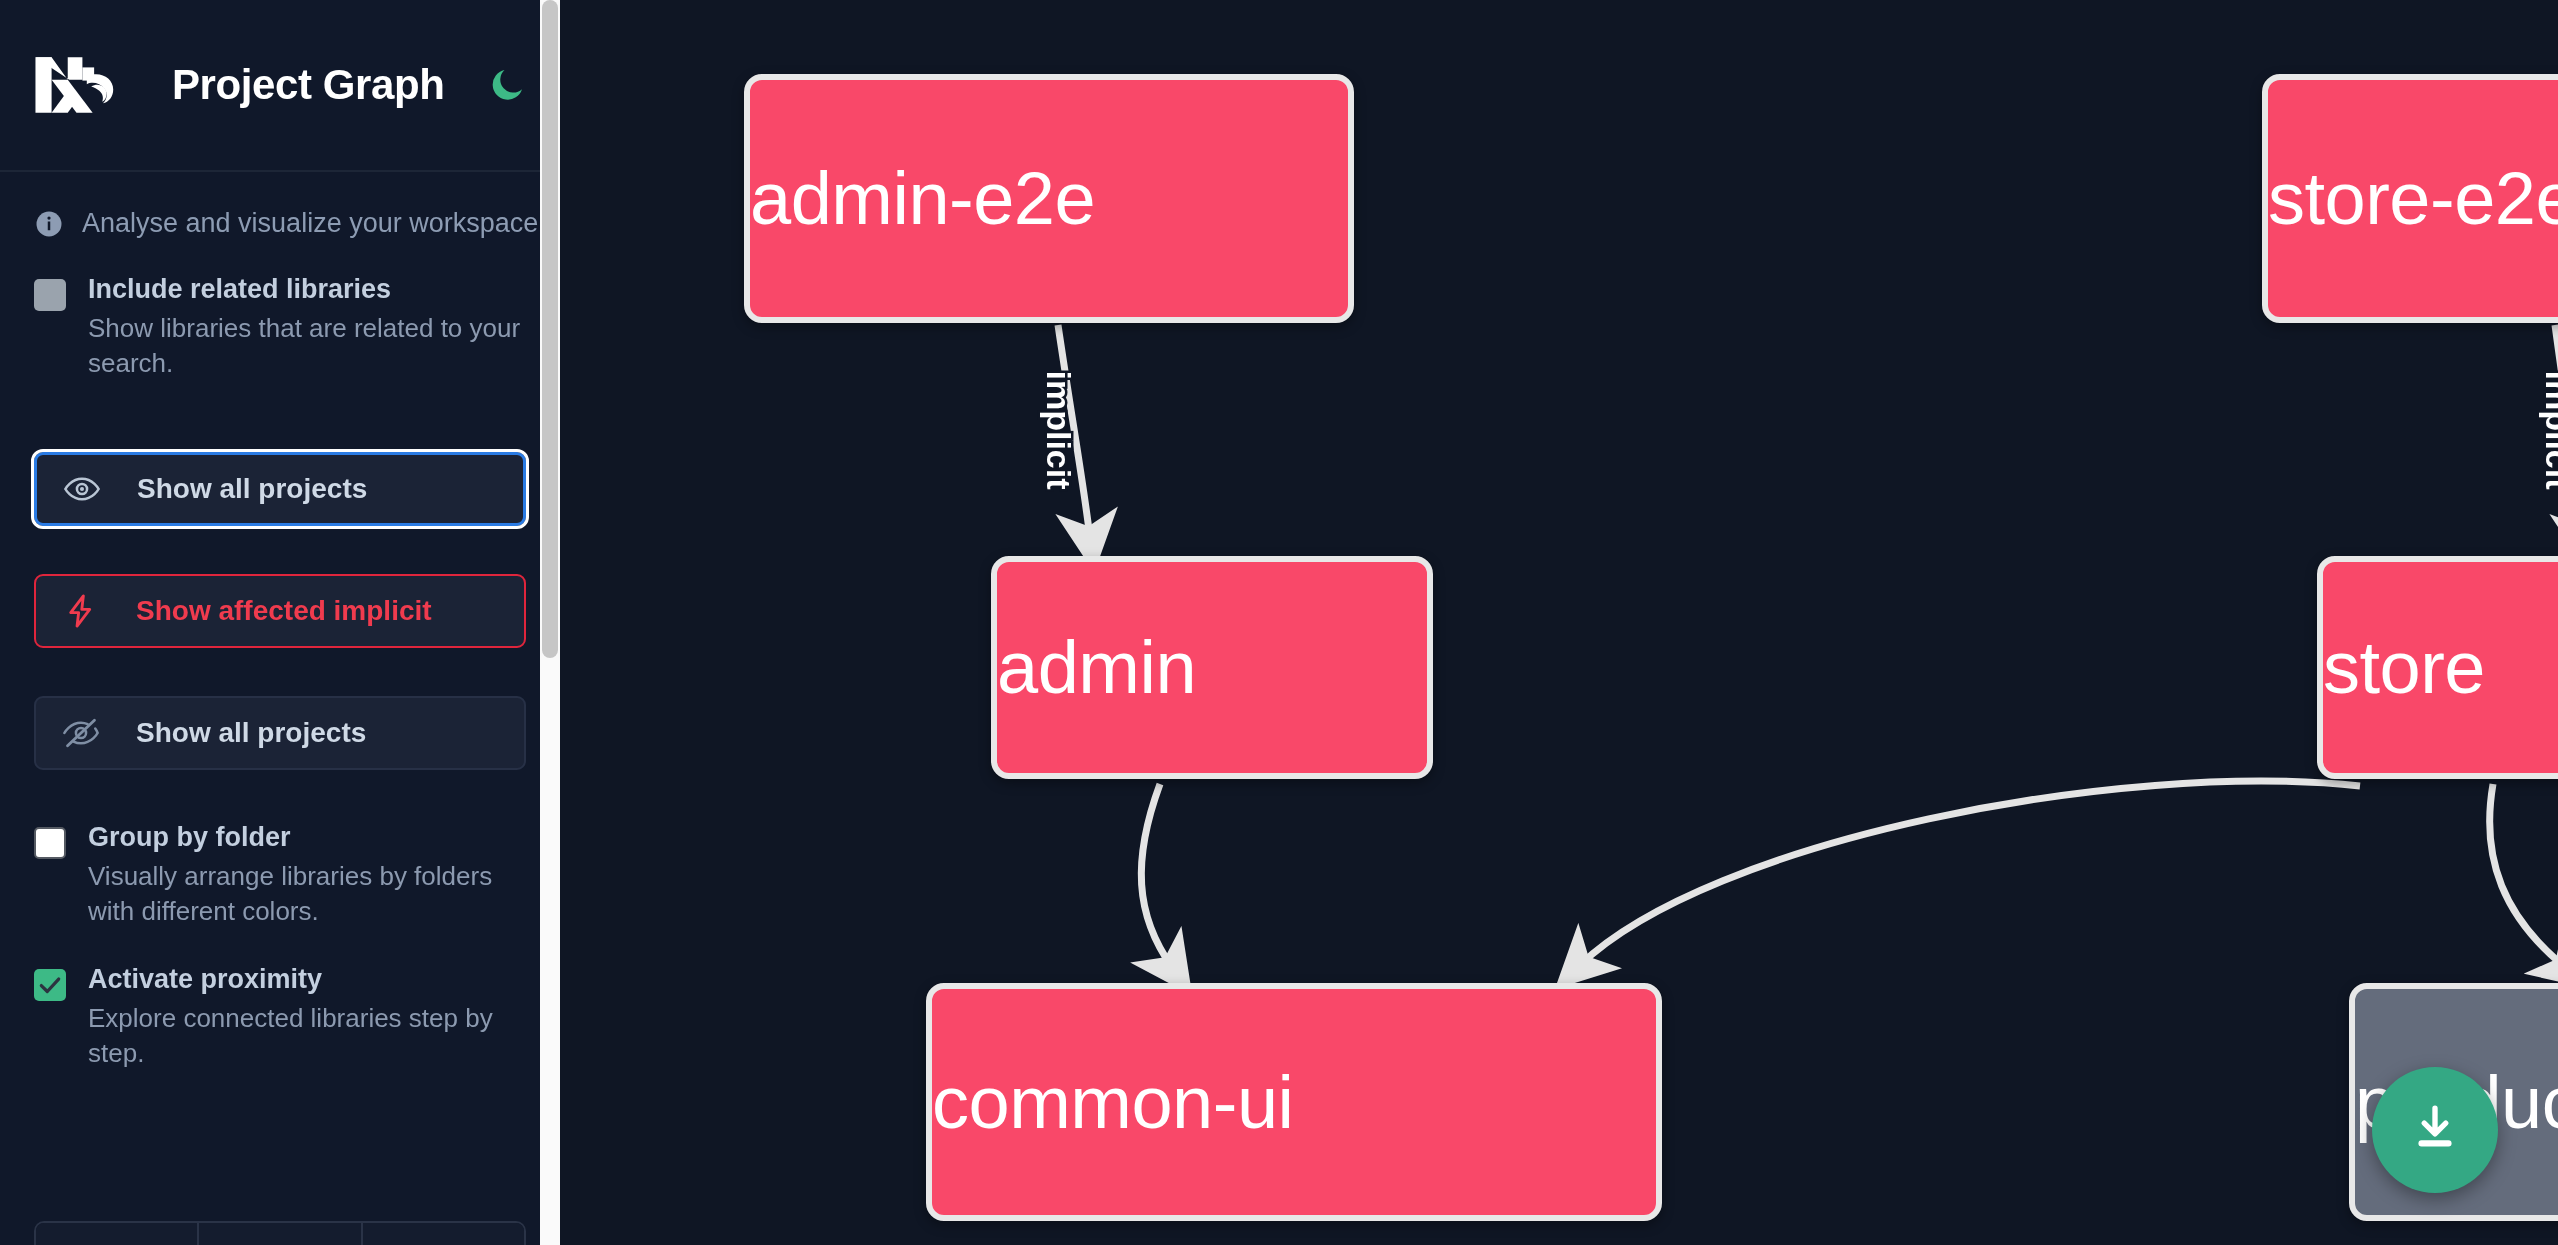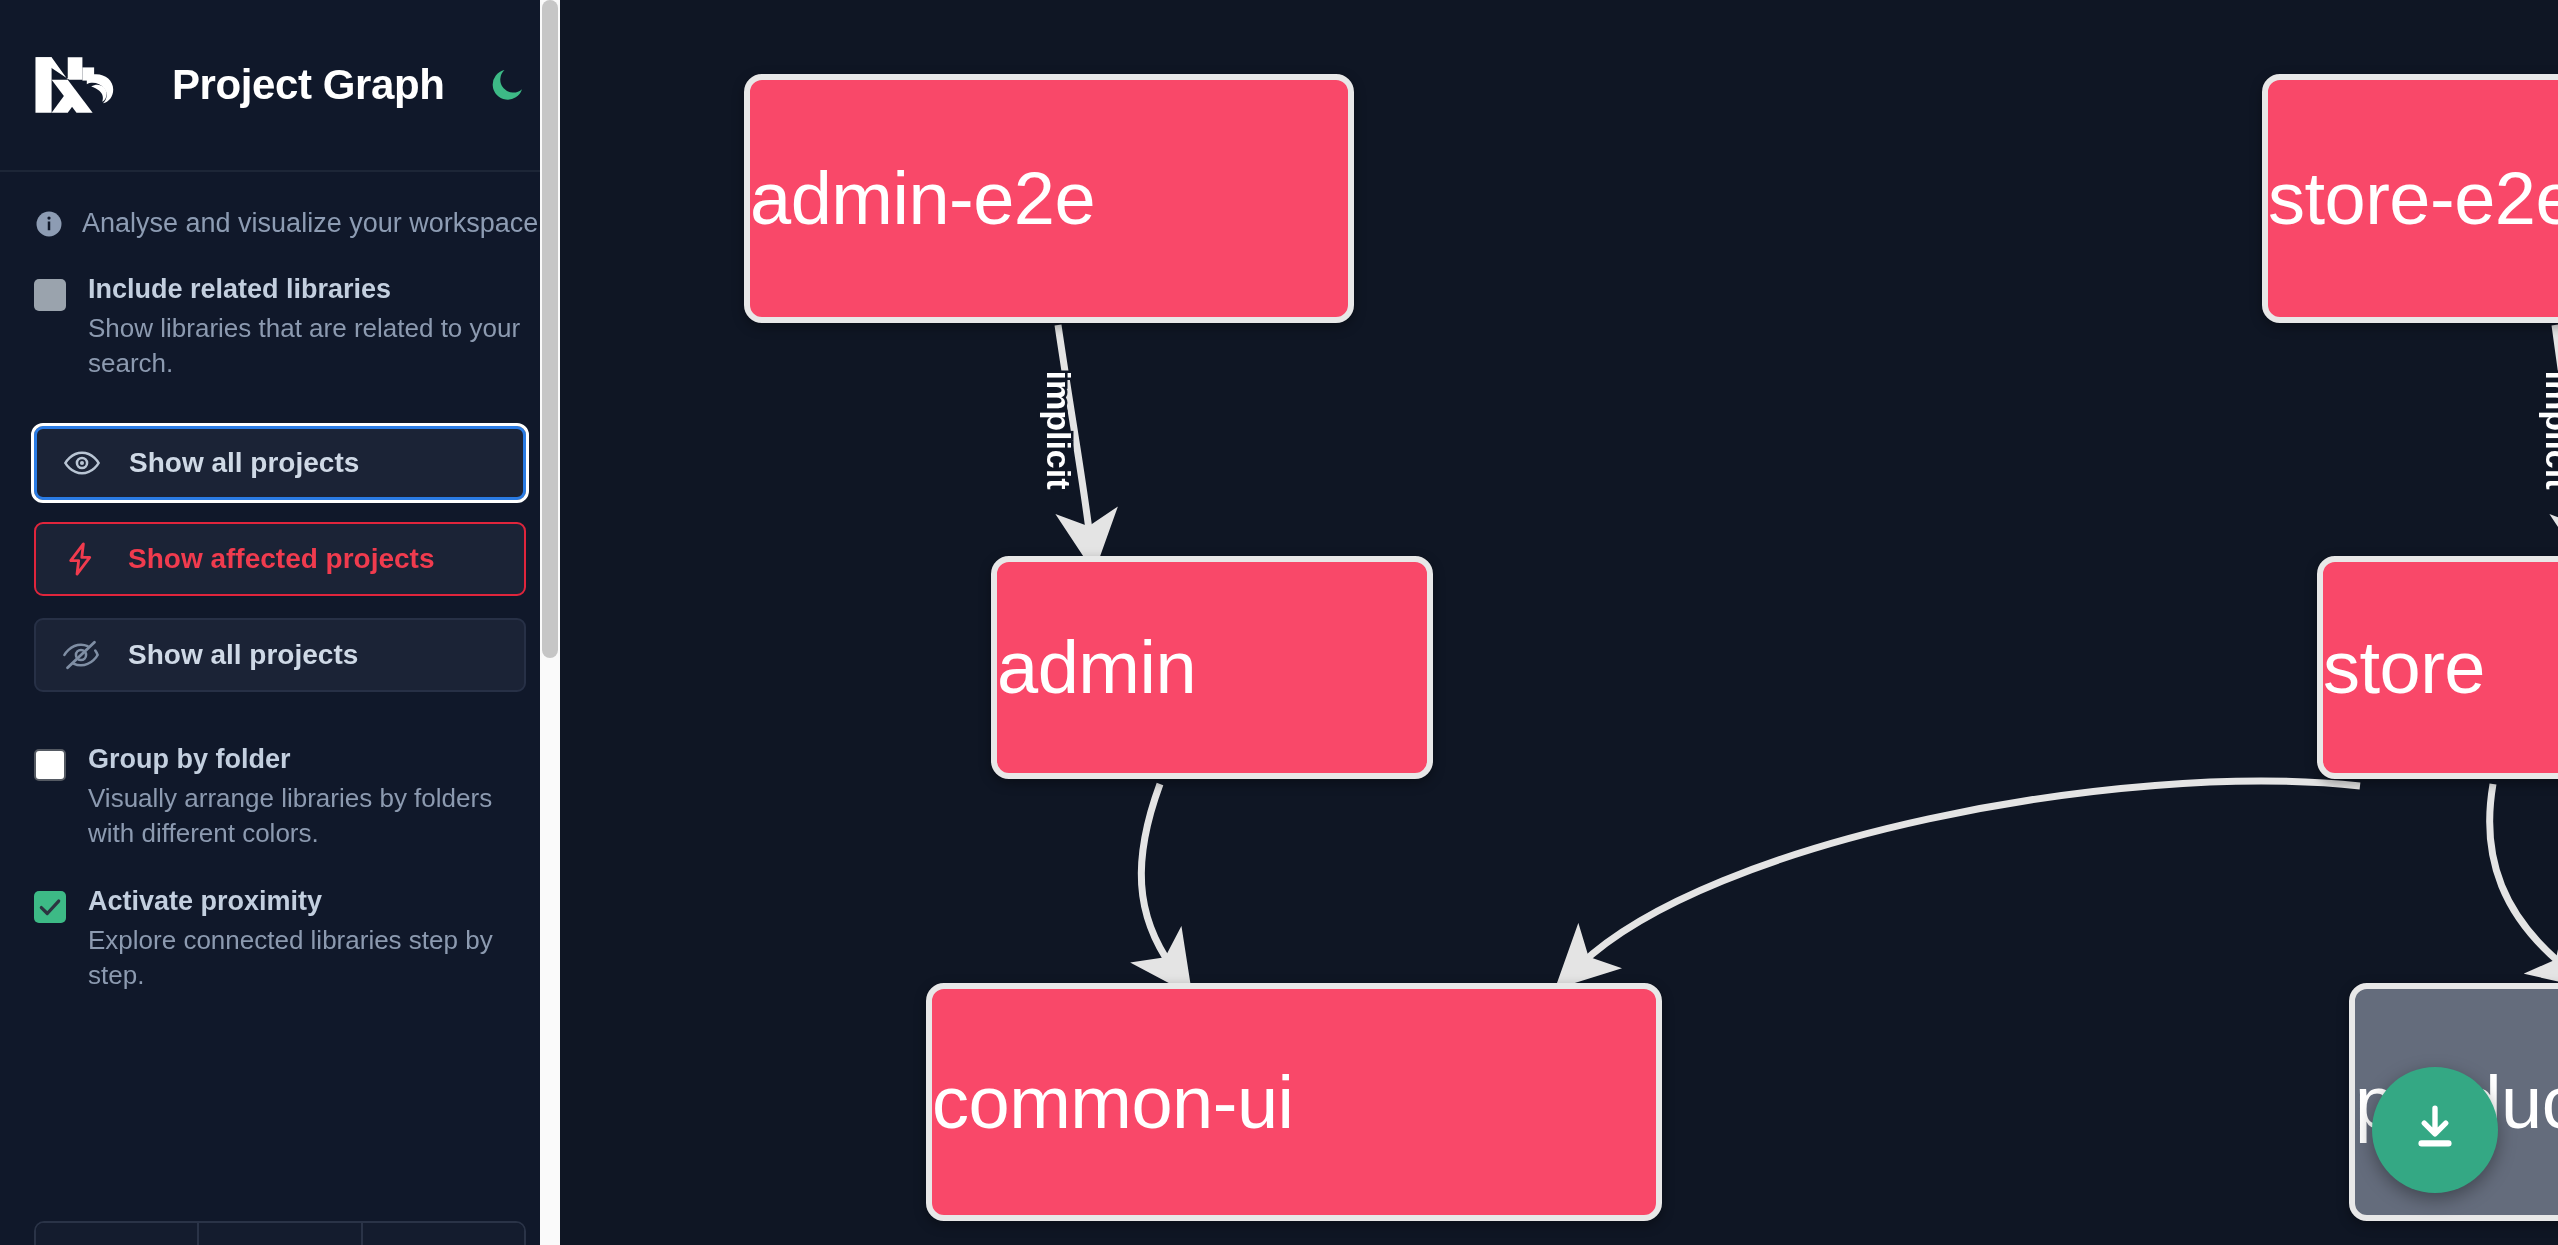--- a/index.html
+++ b/index.html
@@ -75,24 +75,24 @@
   .chk.gray   { background: #9aa3ad; }
   .chk.white  { background: #ffffff; border: 2px solid #555a63; }
   .chk.green  { background: #3dba86; }
   .chk-texts { flex: 1; }
   .chk-title { font-size: 27px; font-weight: 700; color: #c3cfdf; line-height: 1.15; }
   .chk-desc  { font-size: 26px; color: #8c9ab0; line-height: 1.33; margin-top: 6px; }
 
   .btn-stack { margin-top: 46px; display: flex; flex-direction: column; gap: 22px; }
   .gbtn {
     height: 74px; border-radius: 9px;
-    display: flex; align-items: center; gap: 28px;
+    display: flex; align-items: center; gap: 36px;
     padding: 0 26px; cursor: pointer;
     background: #1b2336;
-    font-size: 28px; font-weight: 700;
+    font-size: 28px; font-weight: 700; margin-top: 26px;
   }
   .gbtn.focus  { border: 3px solid #2a7be4; outline: 3px solid #ffffff; color: #cfd9e6; }
   .gbtn.danger { border: 2px solid #e0253c; color: #f03b4e; font-weight: 700; }
   .gbtn.plain  { border: 2px solid #273046; color: #cfd9e6; }
   .gbtn .ico { flex: 0 0 38px; width: 38px; height: 38px; display:flex; }
 
   .seg-group {
     position: absolute; left: 34px; bottom: -48px;
     width: 492px; height: 72px;
     display: flex;
@@ -205,21 +205,21 @@
           </span>
           <span>Show all projects</span>
         </div>
 
         <div class="gbtn danger">
           <span class="ico">
             <svg viewBox="0 0 24 24" width="38" height="38" aria-hidden="true">
               <path d="M13.5 2.5 5.5 13h5l-1 8.5 8-10.5h-5z" fill="none" stroke="#f03b4e" stroke-width="1.8" stroke-linejoin="round"></path>
             </svg>
           </span>
-          <span>Show affected projects</span>
+          <span>Show affected implicit</span>
         </div>
 
         <div class="gbtn plain">
           <span class="ico">
             <svg viewBox="0 0 24 24" width="38" height="38" aria-hidden="true">
               <path d="M1.5 12S5 5.5 12 5.5c1.6 0 3 .35 4.2.9M21 9.2c1 1.3 1.5 2.8 1.5 2.8S19 18.5 12 18.5c-1.8 0-3.4-.45-4.7-1.1" fill="none" stroke="#7f8ea4" stroke-width="1.6" stroke-linecap="round"></path>
               <circle cx="12" cy="12" r="3.2" fill="none" stroke="#7f8ea4" stroke-width="1.6"></circle>
               <line x1="3.5" y1="20" x2="20.5" y2="4" stroke="#7f8ea4" stroke-width="1.8" stroke-linecap="round"></line>
             </svg>
           </span>

